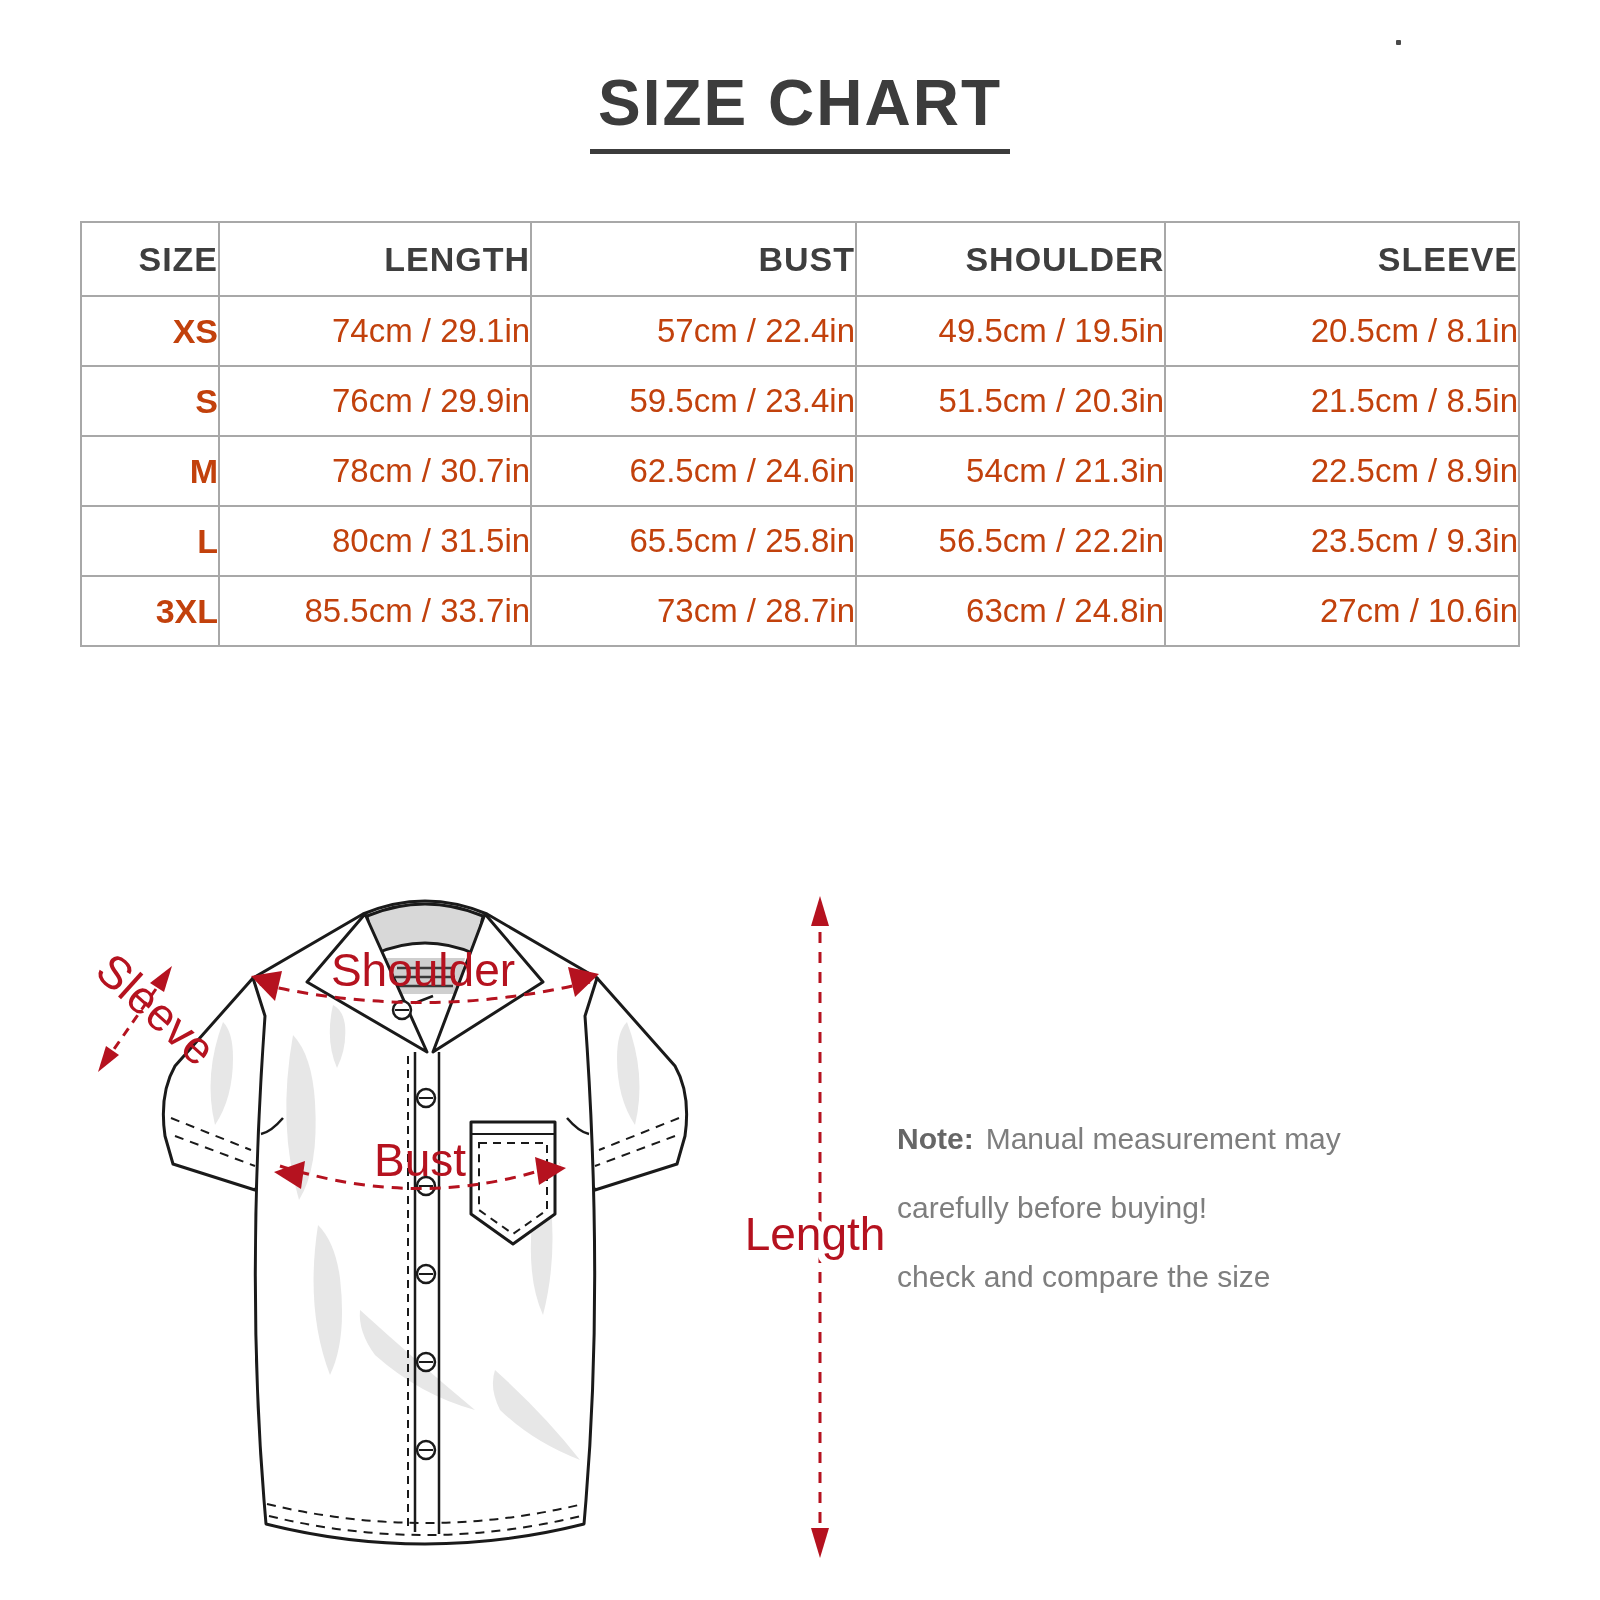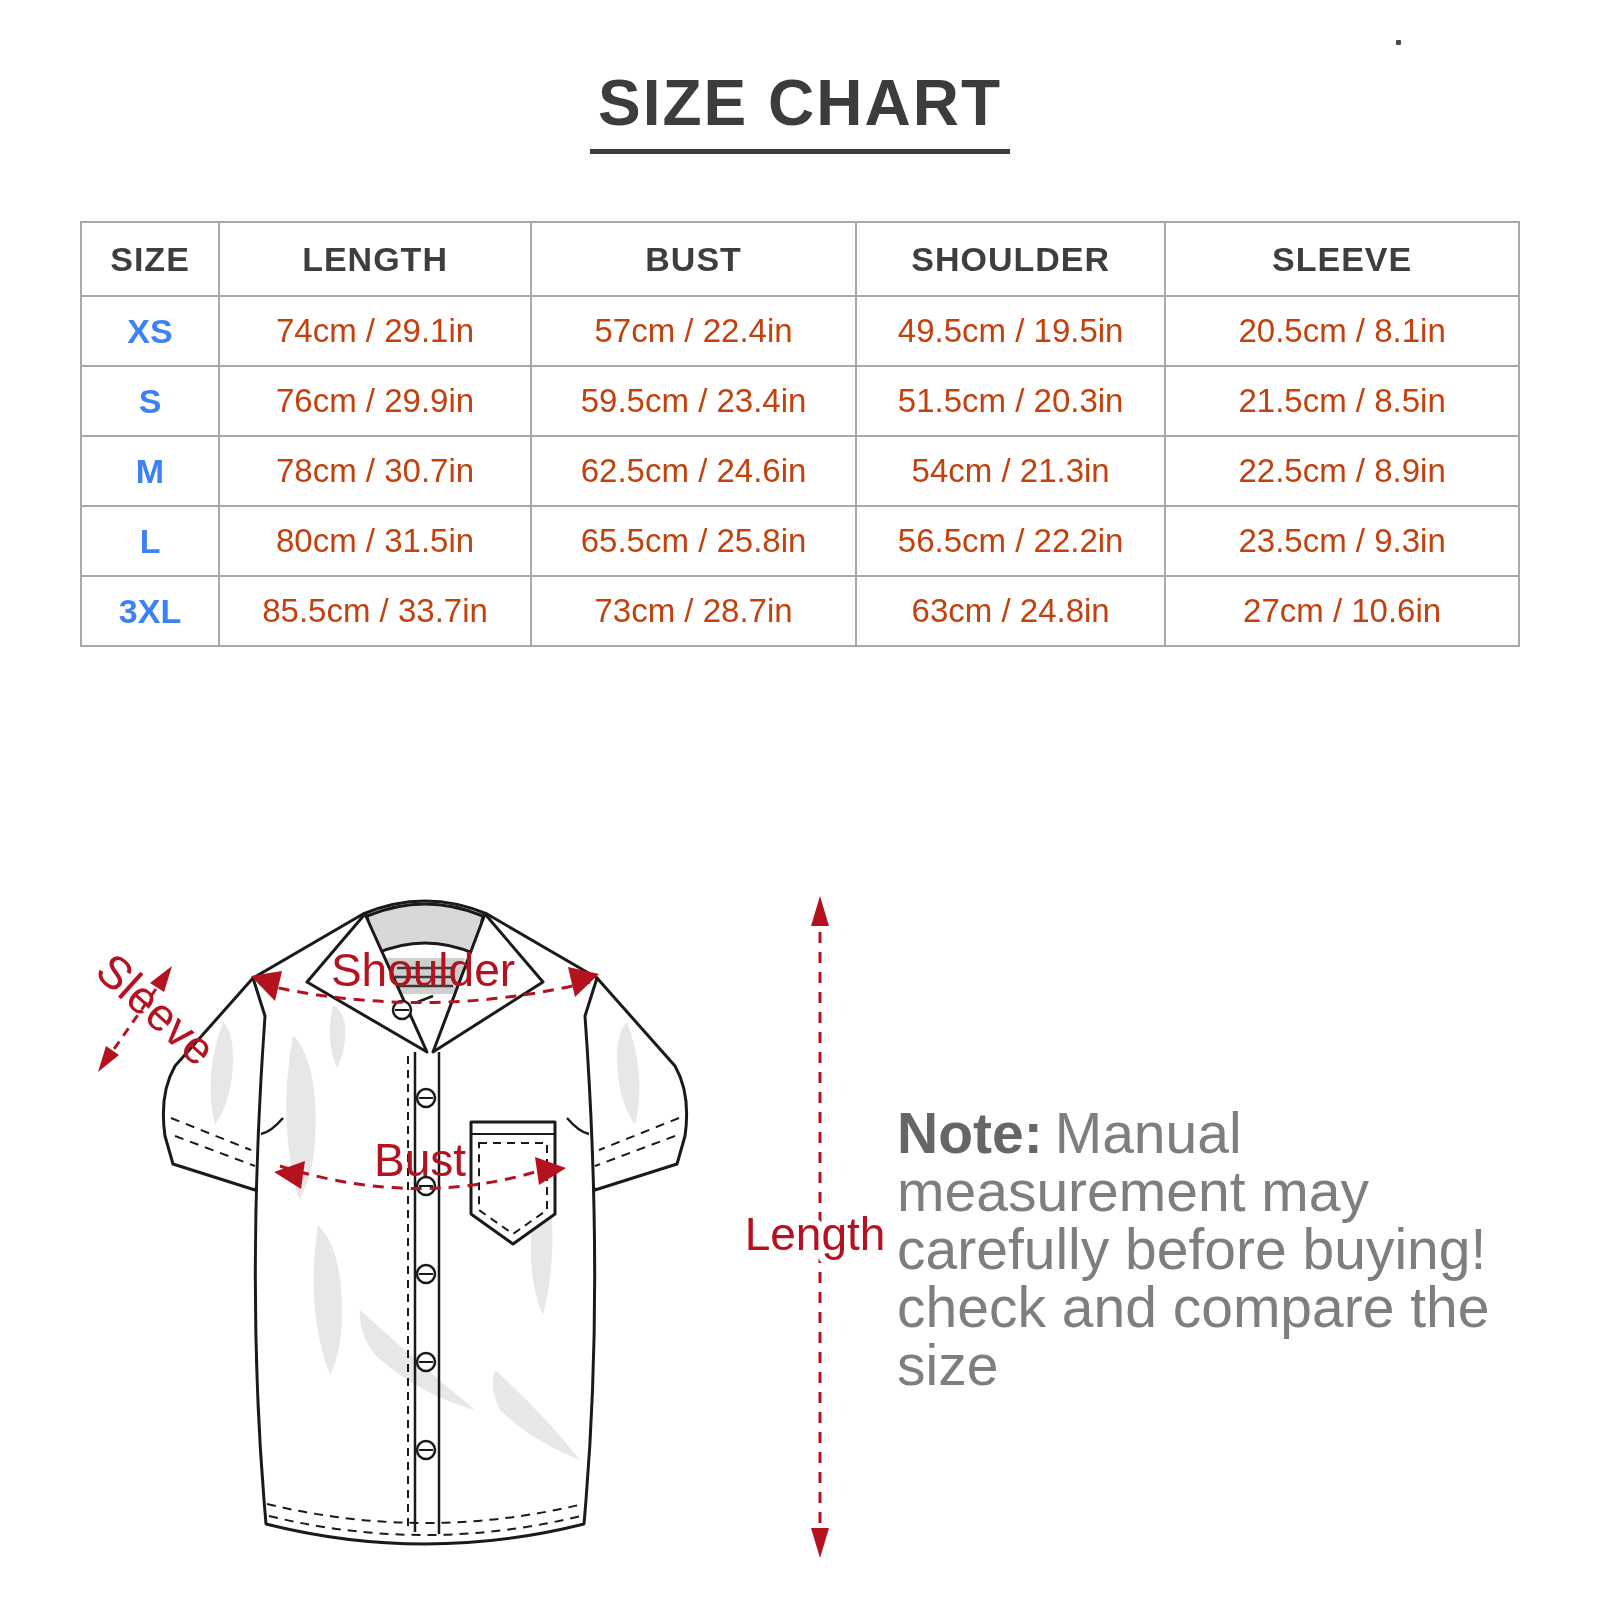--- a/index.html
+++ b/index.html
@@ -10,32 +10,32 @@
   .title{
     position:absolute;top:66px;left:50%;transform:translateX(-50%);
     font-size:64px;font-weight:bold;color:#3c3c3c;letter-spacing:2px;
     border-bottom:5px solid #3c3c3c;padding:0 8px 9px 8px;white-space:nowrap;
   }
   table.size-table{
     position:absolute;left:80px;top:221px;width:1440px;
     border-collapse:collapse;table-layout:fixed;
   }
   .size-table th,.size-table td{
-    border:2px solid #a8a8a8;text-align:center;vertical-align:middle;
+    border:2px solid #a8a8a8;text-align:right;vertical-align:middle;
     padding:0;overflow:hidden;white-space:nowrap;
   }
   .size-table th{height:72px;font-size:34px;color:#3e3e3e;letter-spacing:1px;font-weight:bold;}
   .size-table td{height:68px;font-size:33px;color:#c2410c;font-weight:normal;}
-  .size-table td.size-cell{font-size:34px;color:#3b82f6;font-weight:bold;margin-left:26px;}
+  .size-table td.size-cell{font-size:34px;color:#c2410c;font-weight:bold;margin-left:26px;}
   .col-size{width:9.6%;} .col-length{width:21.7%;} .col-bust{width:22.6%;}
   .col-shoulder{width:21.5%;} .col-sleeve{width:24.6%;}
   .shirt{position:absolute;left:75px;top:870px;}
   .note{
     position:absolute;left:897px;top:1104px;width:620px;
-    font-size:57px;line-height:58px;color:#7e7e7e;
+    font-size:30px;line-height:69px;color:#7e7e7e;
   }
   .note-bold{font-weight:bold;color:#666666;}
   .note-rest{margin-left:12px;}
   .speck{position:absolute;left:1396px;top:40px;width:5px;height:5px;background:#4a4a4a;border-radius:1px;}
 </style>
 </head>
 <body>
 
 <div class="page">
 

